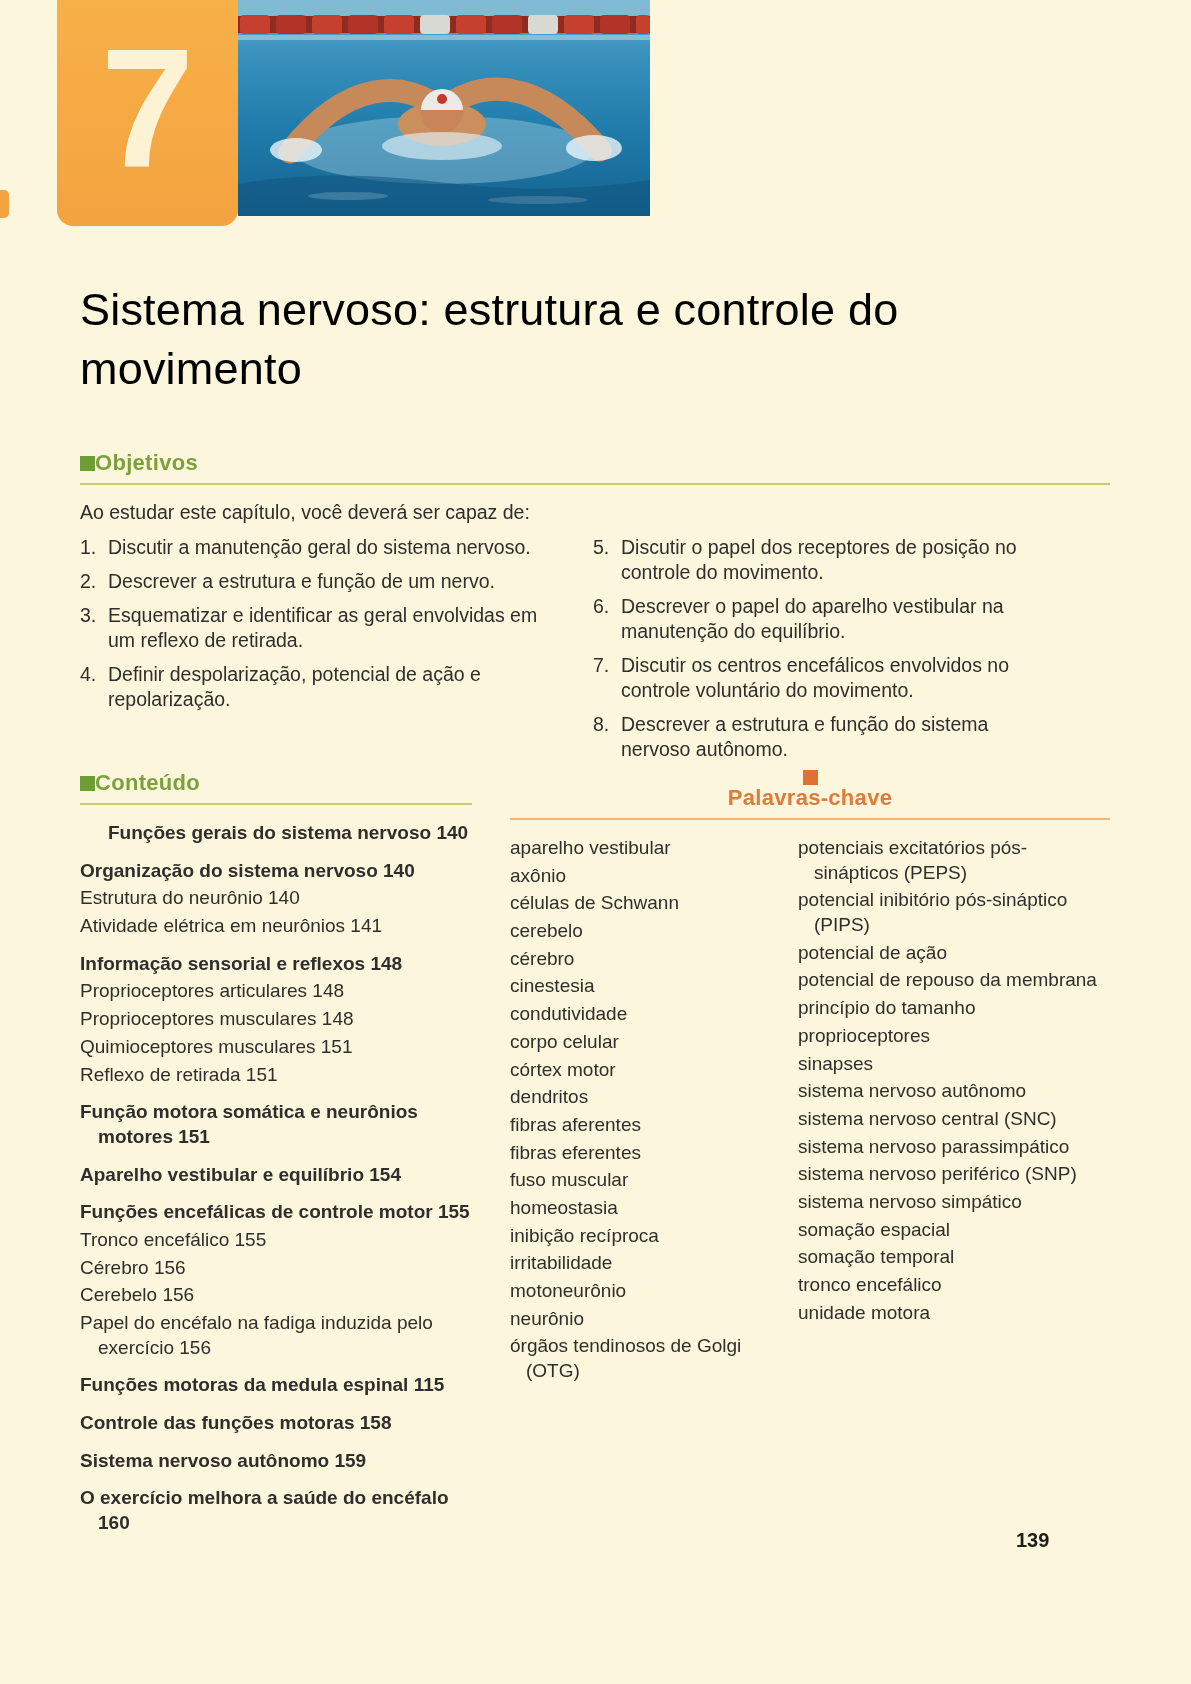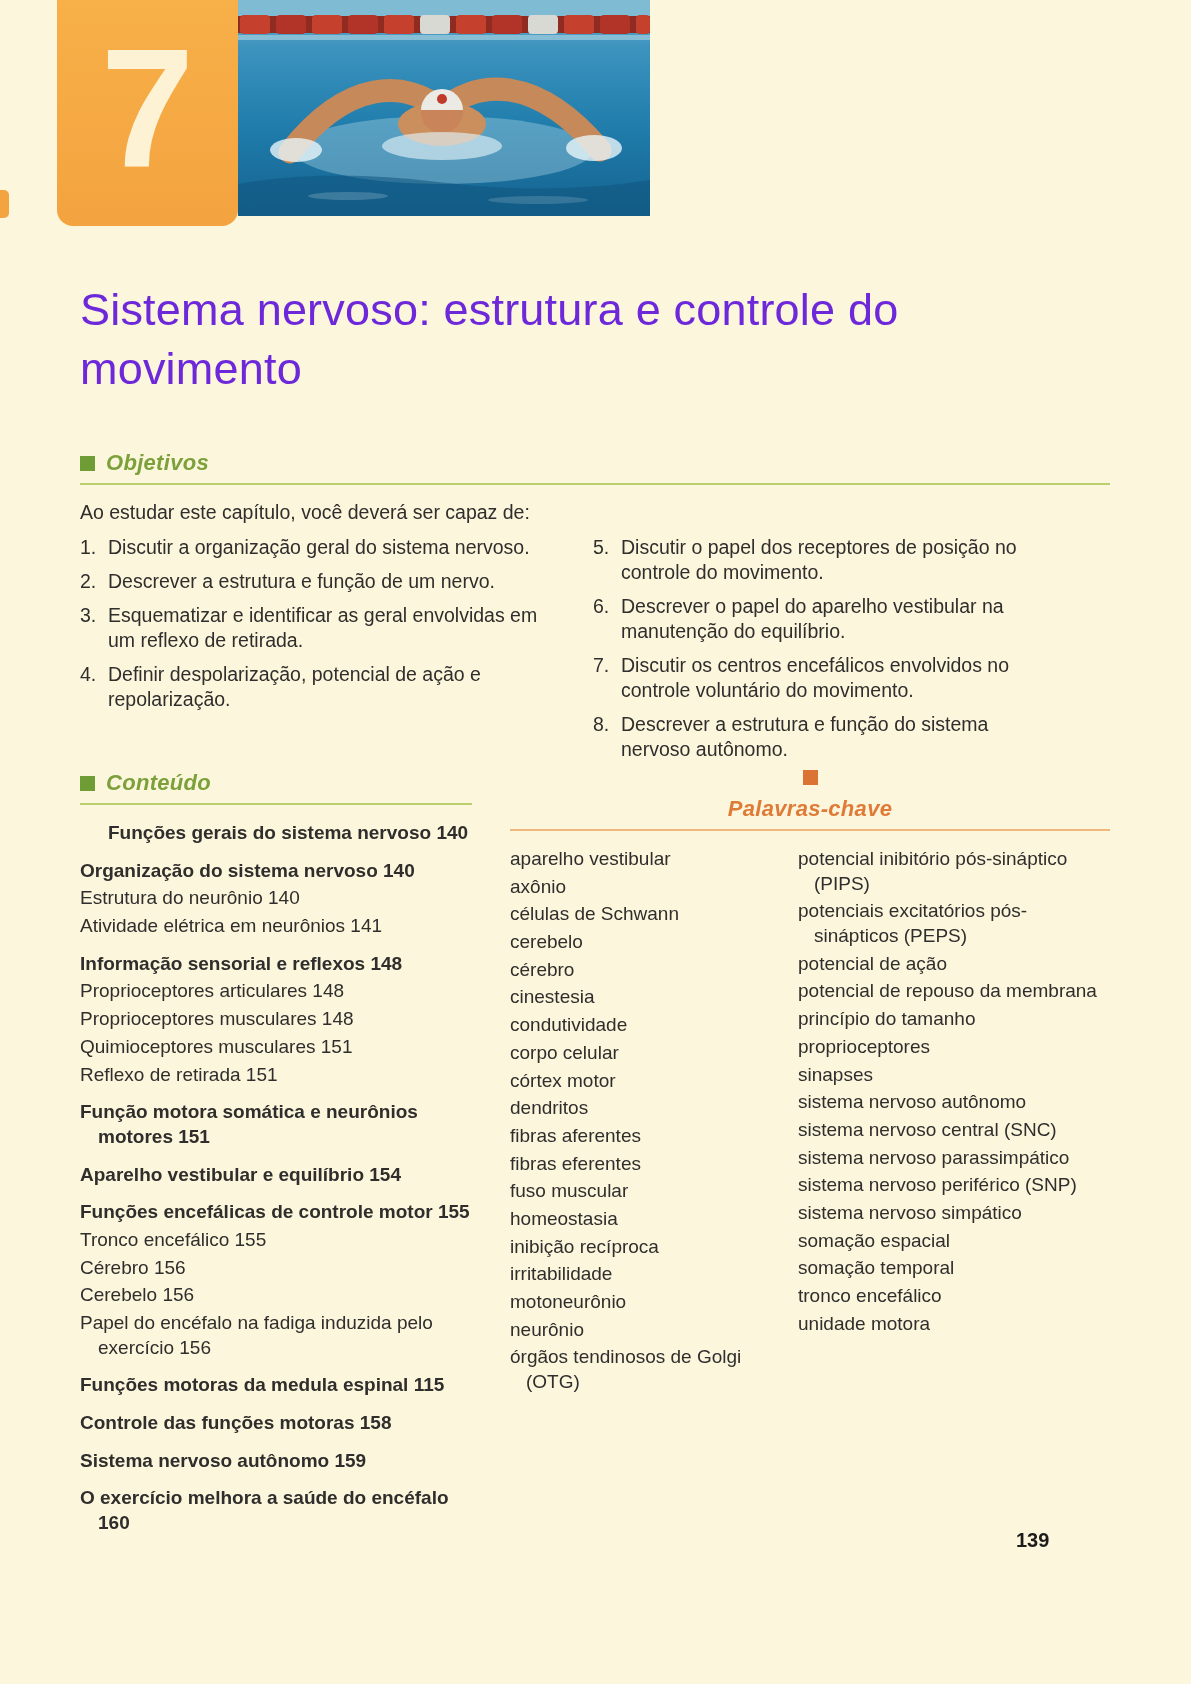--- a/index.html
+++ b/index.html
@@ -20,25 +20,25 @@
   .chapter-number { font-size:168px; font-weight:bold; color:#fdf2d3; line-height:1; margin-top:-10px; }
   .edge-tab { position:absolute; left:0; top:190px; width:9px; height:28px; background:#f3a33f; border-radius:0 5px 5px 0; }
 
   
   .photo { position:absolute; left:238px; top:0; width:412px; height:216px; }
   .photo svg { display:block; width:100%; height:100%; }
 
   
   .title {
     position:absolute; left:80px; top:281px; width:930px;
-    font-size:45px; line-height:1.3; color:#6d28d9; letter-spacing:0.2px;
+    font-size:45px; line-height:1.3; color:#000000; letter-spacing:0.2px;
   }
 
   
-  .sec-head { display:flex; align-items:center; gap:11px; padding-bottom:7px; border-bottom:2px solid #bccf70;font-style:italic; }
+  .sec-head { display:flex; align-items:center; padding-bottom:7px; border-bottom:2px solid #bccf70; }
   .sec-head .sq { width:15px; height:15px; background:#6e9d36; flex:none; }
   .sec-head .lbl { font-size:22px; font-weight:bold; color:#7ca13b; letter-spacing:0.3px; }
   .orange .sec-head { border-bottom-color:#f0b87c;flex-direction:column; }
   .orange .sec-head .sq { background:#db7334; }
   .orange .sec-head .lbl { color:#e07b37; }
 
   
   .sec-objetivos { position:absolute; left:80px; top:450px; width:1030px; }
   .obj-intro { margin-top:16px; font-size:19.5px; }
   .obj-cols { display:flex; gap:46px; margin-top:11px; }
@@ -127,21 +127,21 @@
   <div class="sec-objetivos">
     <div class="sec-head">
       <span class="sq"></span>
       <span class="lbl">Objetivos</span>
     </div>
     <div class="obj-intro">Ao estudar este capítulo, você deverá ser capaz de:</div>
     <div class="obj-cols">
       <div class="obj-col">
         <div class="obj-item">
             <span class="obj-num">1.</span>
-            <span class="obj-text">Discutir a organização geral do sistema nervoso.</span>
+            <span class="obj-text">Discutir a manutenção geral do sistema nervoso.</span>
           </div>
         <div class="obj-item">
             <span class="obj-num">2.</span>
             <span class="obj-text">Descrever a estrutura e função de um nervo.</span>
           </div>
         <div class="obj-item">
             <span class="obj-num">3.</span>
             <span class="obj-text">Esquematizar e identificar as geral envolvidas em um reflexo de retirada.</span>
           </div>
         <div class="obj-item">
@@ -222,22 +222,22 @@
           <div class="kw-item">fibras eferentes</div>
           <div class="kw-item">fuso muscular</div>
           <div class="kw-item">homeostasia</div>
           <div class="kw-item">inibição recíproca</div>
           <div class="kw-item">irritabilidade</div>
           <div class="kw-item">motoneurônio</div>
           <div class="kw-item">neurônio</div>
           <div class="kw-item">órgãos tendinosos de Golgi (OTG)</div>
         </div>
         <div class="kw-col kw-col-2">
+          <div class="kw-item">potenciais excitatórios pós-sinápticos (PEPS)</div>
           <div class="kw-item">potencial inibitório pós-sináptico (PIPS)</div>
-          <div class="kw-item">potenciais excitatórios pós-sinápticos (PEPS)</div>
           <div class="kw-item">potencial de ação</div>
           <div class="kw-item">potencial de repouso da membrana</div>
           <div class="kw-item">princípio do tamanho</div>
           <div class="kw-item">proprioceptores</div>
           <div class="kw-item">sinapses</div>
           <div class="kw-item">sistema nervoso autônomo</div>
           <div class="kw-item">sistema nervoso central (SNC)</div>
           <div class="kw-item">sistema nervoso parassimpático</div>
           <div class="kw-item">sistema nervoso periférico (SNP)</div>
           <div class="kw-item">sistema nervoso simpático</div>

